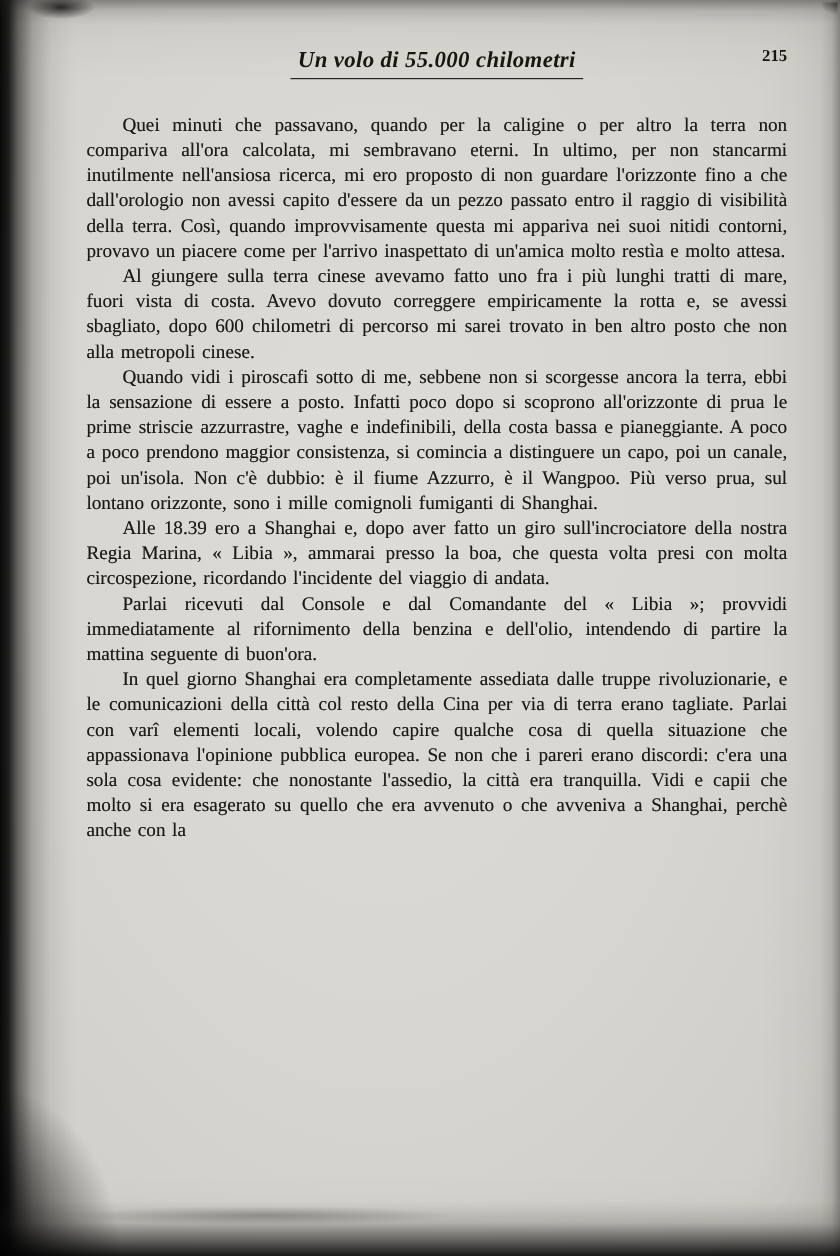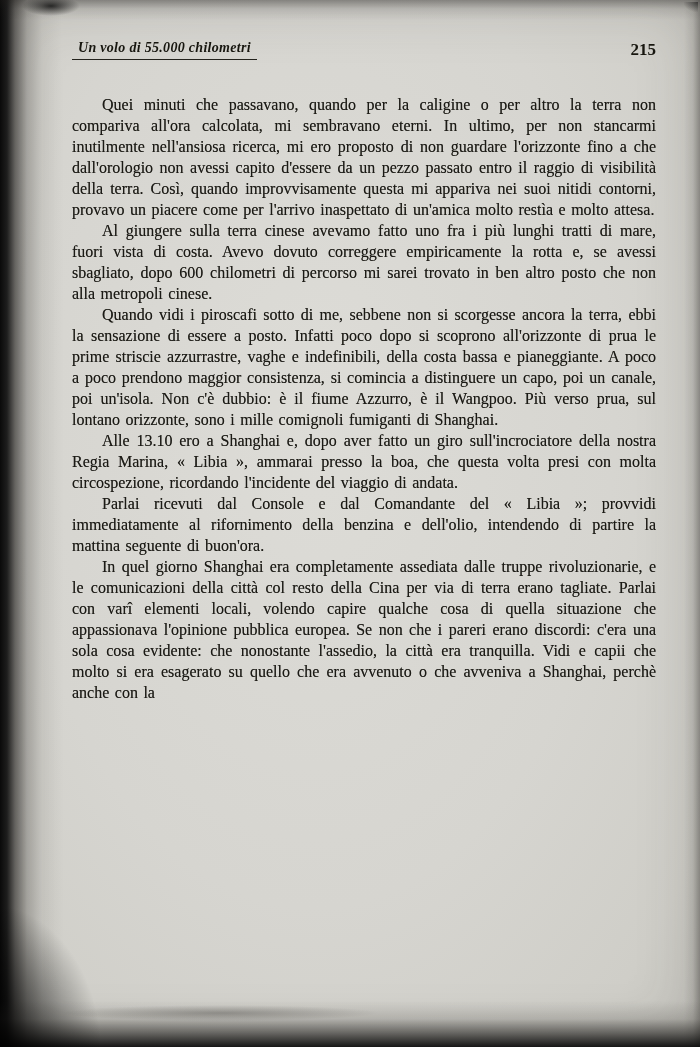--- a/index.html
+++ b/index.html
@@ -50,32 +50,32 @@
     background:radial-gradient(ellipse at top right, rgba(20,20,20,.55) 0%, rgba(20,20,20,0) 75%);
   }
 
   
   .page-header {
     position:absolute; top:40px; left:72px; right:44px; height:30px;
     color:#17160f;
   }
   .header-title {
     position:absolute; left:0; right:0; top:0;
-    text-align:left;
+    text-align:center;
     font-style:italic; font-weight:bold;
-    font-size:14px; letter-spacing:.3px;
+    font-size:19px; letter-spacing:.3px;
   }
   .header-title .title-text {
     display:inline-block;
     border-bottom:1.6px solid #23221c;
     padding:0 6px 3px 6px;
   }
   .header-pagenum {
     position:absolute; right:0; top:0;
-    font-weight:bold; font-size:17px;
+    font-weight:bold; font-size:14px;
   }
 
   
   .body-text {
     position:absolute; top:94px; left:72px; right:44px;
     color:#1b1a15;
     font-size:16px; line-height:21px;
     text-align:justify;
     text-shadow:0 0 .5px rgba(20,18,12,.55);
     word-spacing:1.5px;
@@ -104,18 +104,18 @@
     <div class="header-title">
       <span class="title-text">Un volo di 55.000 chilometri</span>
     </div>
     <div class="header-pagenum">215</div>
   </div>
 
   <div class="body-text">
       <p class="para">Quei minuti che passavano, quando per la caligine o per altro la terra non compariva all'ora calcolata, mi sembravano eterni. In ultimo, per non stancarmi inutilmente nell'ansiosa ricerca, mi ero proposto di non guardare l'orizzonte fino a che dall'orologio non avessi capito d'essere da un pezzo passato entro il raggio di visibilità della terra. Così, quando improvvisamente questa mi appariva nei suoi nitidi contorni, provavo un piacere come per l'arrivo inaspettato di un'amica molto restìa e molto attesa.</p>
       <p class="para">Al giungere sulla terra cinese avevamo fatto uno fra i più lunghi tratti di mare, fuori vista di costa. Avevo dovuto correggere empiricamente la rotta e, se avessi sbagliato, dopo 600 chilometri di percorso mi sarei trovato in ben altro posto che non alla metropoli cinese.</p>
       <p class="para">Quando vidi i piroscafi sotto di me, sebbene non si scorgesse ancora la terra, ebbi la sensazione di essere a posto. Infatti poco dopo si scoprono all'orizzonte di prua le prime striscie azzurrastre, vaghe e indefinibili, della costa bassa e pianeggiante. A poco a poco prendono maggior consistenza, si comincia a distinguere un capo, poi un canale, poi un'isola. Non c'è dubbio: è il fiume Azzurro, è il Wangpoo. Più verso prua, sul lontano orizzonte, sono i mille comignoli fumiganti di Shanghai.</p>
-      <p class="para">Alle 13.10 ero a Shanghai e, dopo aver fatto un giro sull'incrociatore della nostra Regia Marina, « Libia », ammarai presso la boa, che questa volta presi con molta circospezione, ricordando l'incidente del viaggio di andata.</p>
+      <p class="para">Alle 18.39 ero a Shanghai e, dopo aver fatto un giro sull'incrociatore della nostra Regia Marina, « Libia », ammarai presso la boa, che questa volta presi con molta circospezione, ricordando l'incidente del viaggio di andata.</p>
       <p class="para">Parlai ricevuti dal Console e dal Comandante del « Libia »; provvidi immediatamente al rifornimento della benzina e dell'olio, intendendo di partire la mattina seguente di buon'ora.</p>
       <p class="para">In quel giorno Shanghai era completamente assediata dalle truppe rivoluzionarie, e le comunicazioni della città col resto della Cina per via di terra erano tagliate. Parlai con varî elementi locali, volendo capire qualche cosa di quella situazione che appassionava l'opinione pubblica europea. Se non che i pareri erano discordi: c'era una sola cosa evidente: che nonostante l'assedio, la città era tranquilla. Vidi e capii che molto si era esagerato su quello che era avvenuto o che avveniva a Shanghai, perchè anche con la</p>
     </div>
 
 </div>
 
 </body></html>

